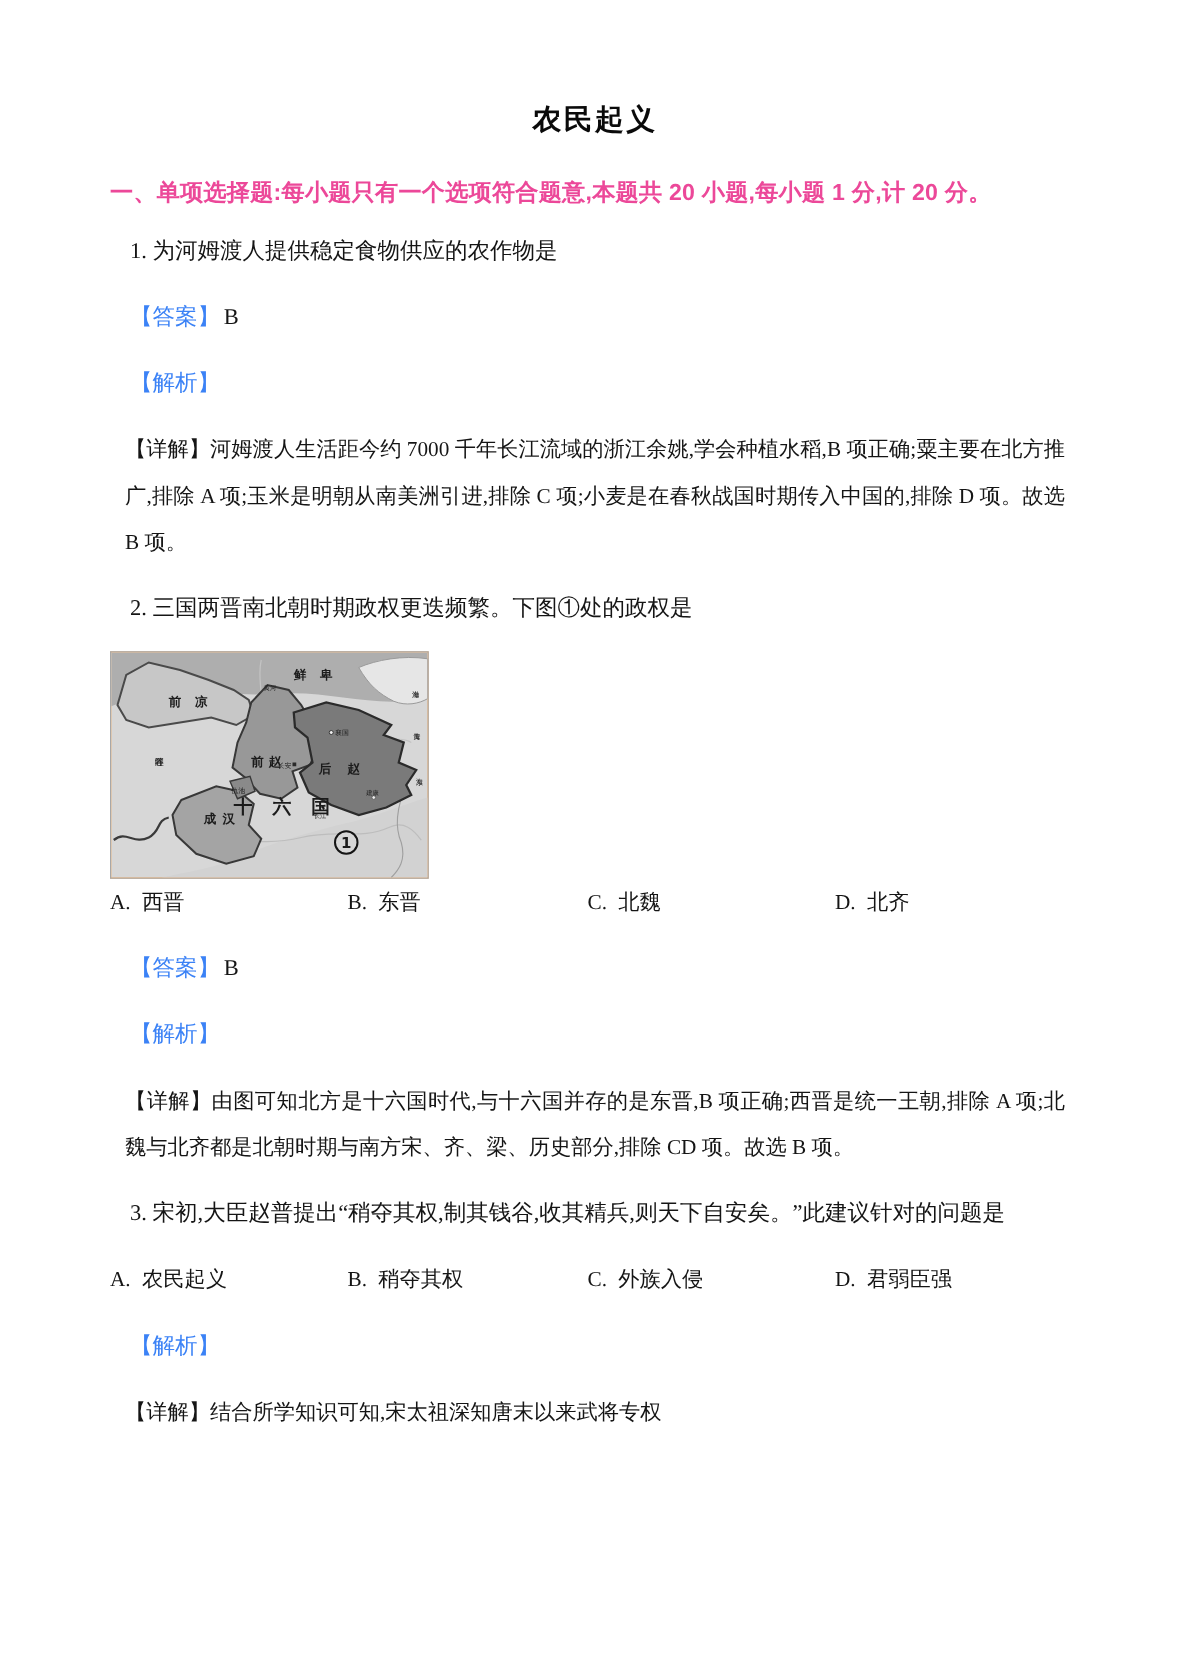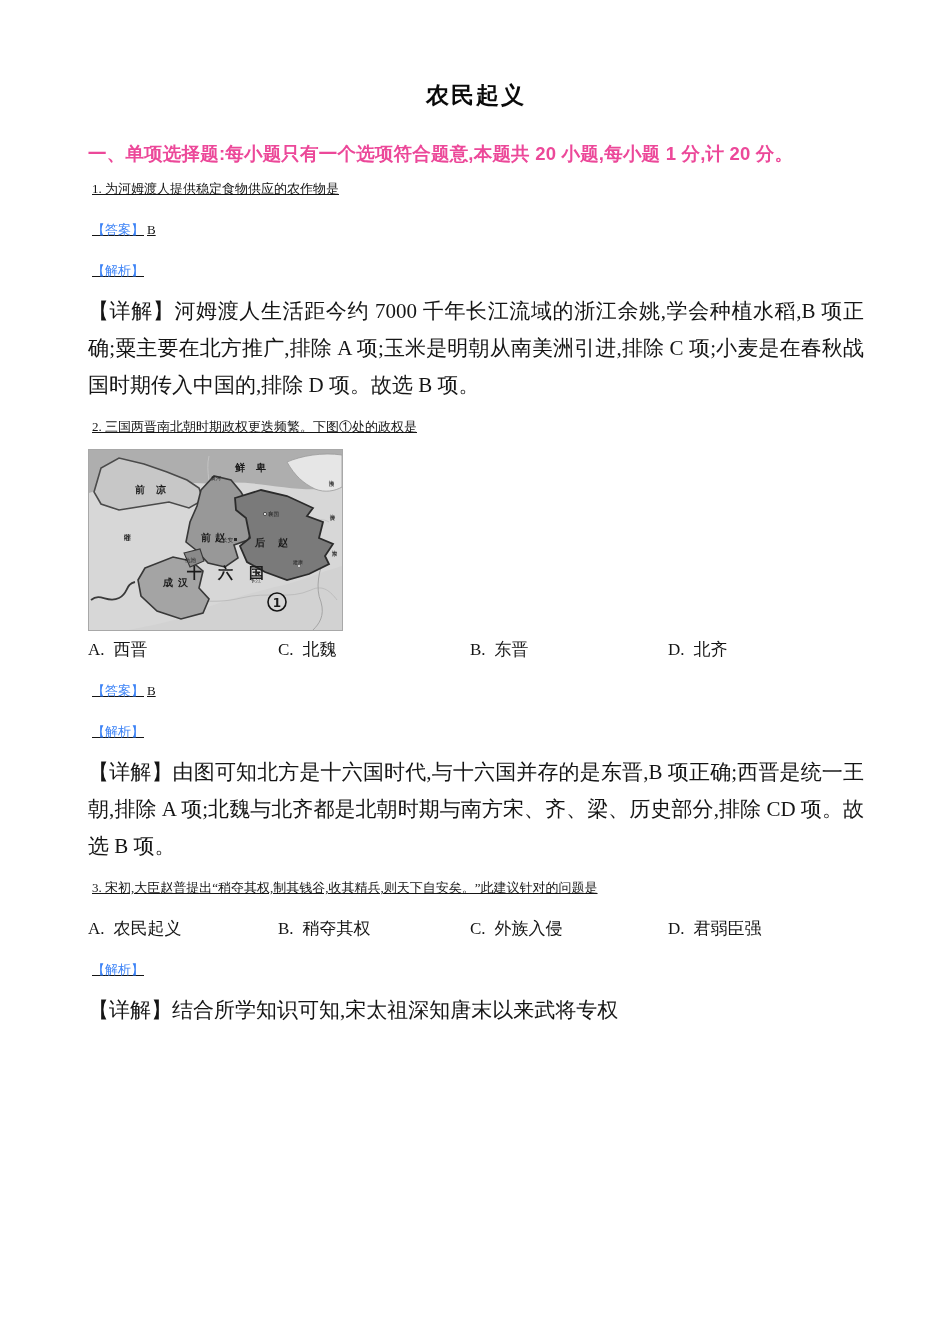--- a/index.html
+++ b/index.html
@@ -12,30 +12,30 @@
   .doc-title{
     font-family:"Liberation Sans","DejaVu Sans",sans-serif;
     font-size:23px;font-weight:bold;text-align:center;
     margin:0;letter-spacing:2px;color:#0a0a0a;
   }
   .section-heading{
     font-family:"Liberation Sans","DejaVu Sans",sans-serif;
     font-size:18.5px;font-weight:bold;margin:30px 0 2px 0;
     letter-spacing:0.2px;color:#ec4899;white-space:nowrap;
   }
-  .line{font-size:13px;line-height:37px;margin:4px;text-decoration:underline;}
+  .line{font-size:18px;line-height:37px;margin:16px;}
   .stem{text-align:justify;}
   .options{
     display:grid;grid-template-columns:190px 192px 198px auto;
     font-size:17px;line-height:37px;
   }
   .opt-label{margin-right:9px;}
   .blue{color:#3b82f6;}
   .ansval{margin-left:3px;}
-  .detail{font-size:21px;line-height:37px;margin:0;text-align:justify;}
+  .detail{font-size:17px;line-height:37px;margin:12px;text-align:justify;}
   .map-wrap{
     width:253px;height:180px;margin:2px 0 0 0;
     border:1px solid #a8a8a8;background:#fdba74;
   }
   .map-svg{display:block;}
   .map-svg text{
     font-family:"DejaVu Sans","Liberation Sans",sans-serif;
     fill:#1b1b1b;
   }
   .vtext{writing-mode:vertical-rl;text-orientation:upright;}
@@ -108,22 +108,22 @@
 
       <g>
         <circle cx="188" cy="152" r="9" fill="#d7d7d7" stroke="#141414" stroke-width="1.6"></circle>
         <text x="188" y="156.5" font-size="12" font-weight="bold" text-anchor="middle">1</text>
       </g>
     </svg>
   </div>
 
   <div class="options">
     <div><span class="opt-label">A.</span><span>西晋</span></div>
+    <div><span class="opt-label">B.</span><span>东晋</span></div>
     <div><span class="opt-label">C.</span><span>北魏</span></div>
-    <div><span class="opt-label">B.</span><span>东晋</span></div>
     <div><span class="opt-label">D.</span><span>北齐</span></div>
   </div>
   <p class="line"><span class="blue">【答案】</span><span class="ansval">B</span></p>
   <p class="line"><span class="blue">【解析】</span></p>
   <p class="detail"><span>【详解】</span><span>由图可知北方是十六国时代,与十六国并存的是东晋,B 项正确;西晋是统一王朝,排除 A 项;北魏与北齐都是北朝时期与南方宋、齐、梁、历史部分,排除 CD 项。故选 B 项。</span></p>
 
   <p class="line stem">3. 宋初,大臣赵普提出“稍夺其权,制其钱谷,收其精兵,则天下自安矣。”此建议针对的问题是</p>
   <div class="options">
     <div><span class="opt-label">A.</span><span>农民起义</span></div>
     <div><span class="opt-label">B.</span><span>稍夺其权</span></div>

